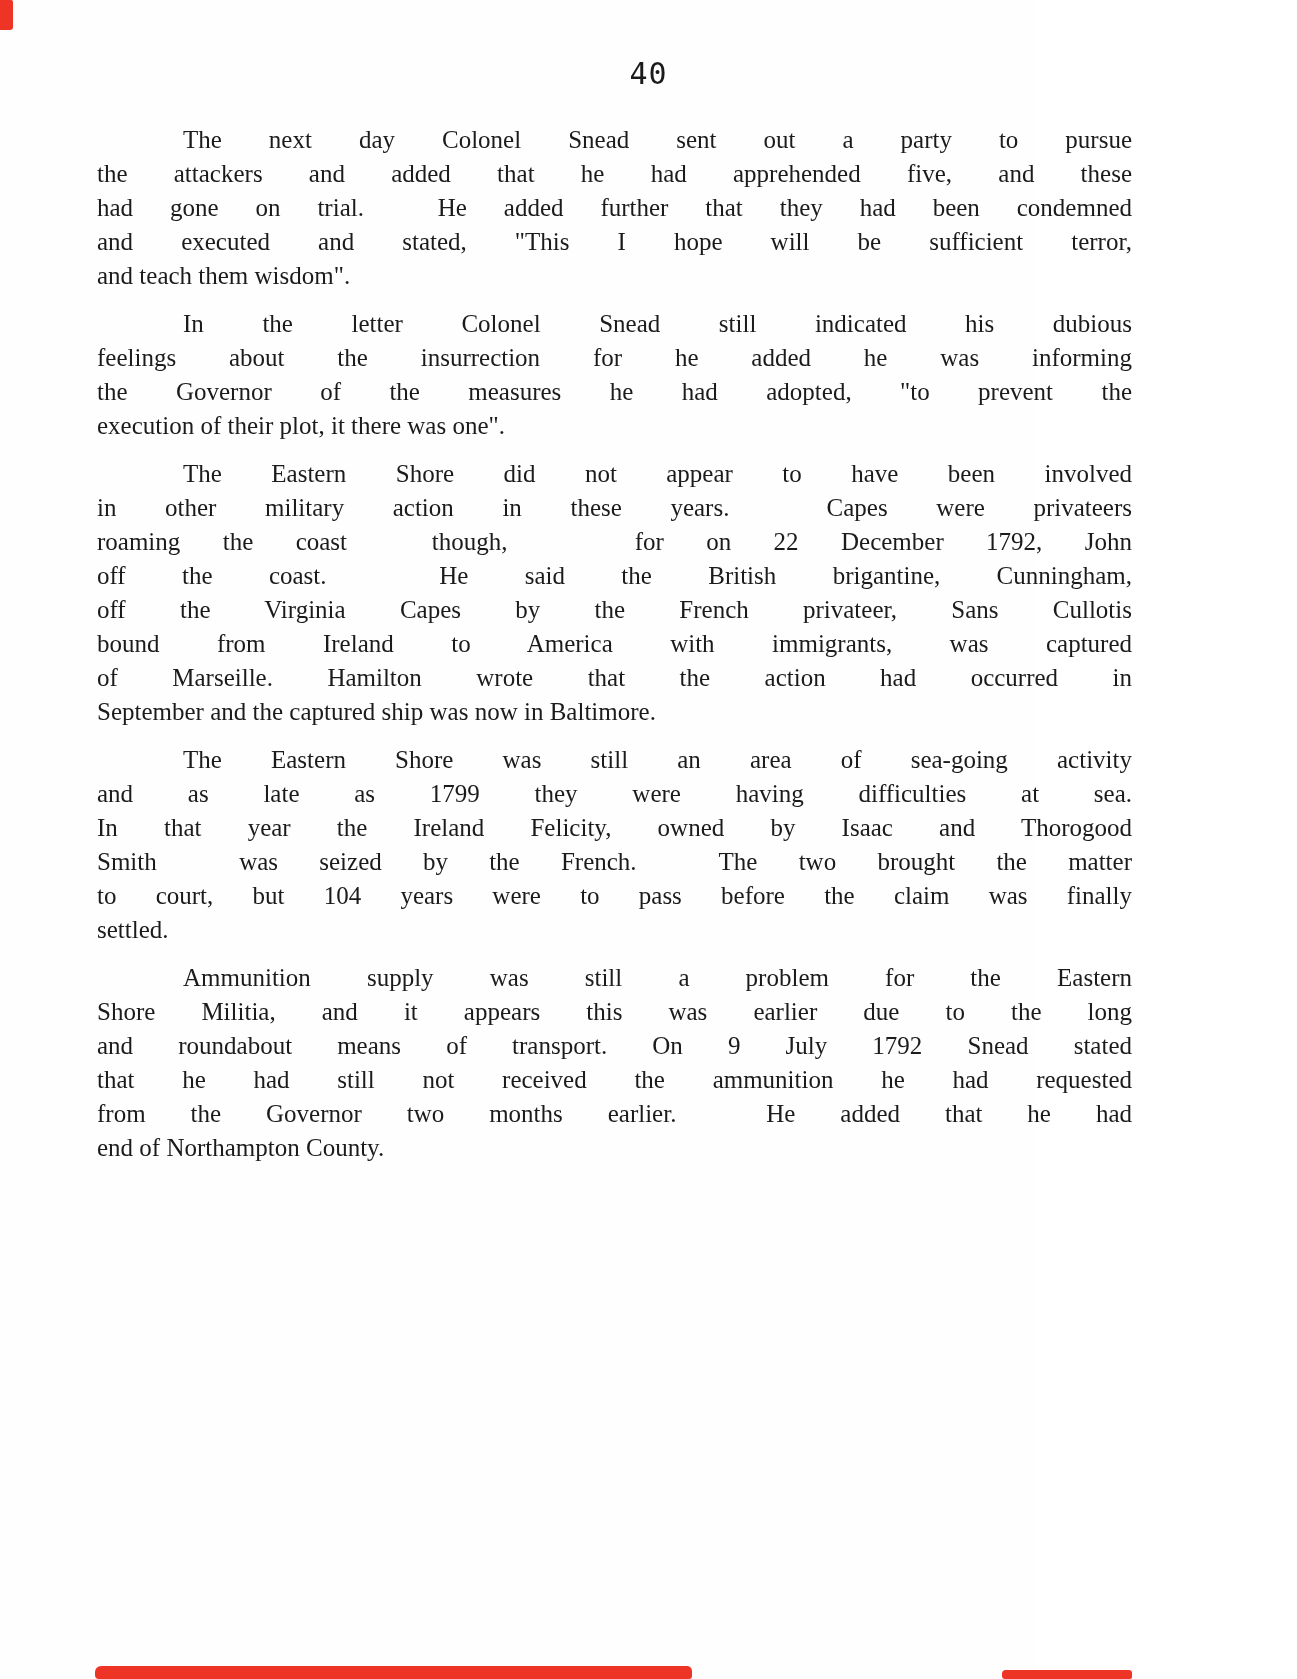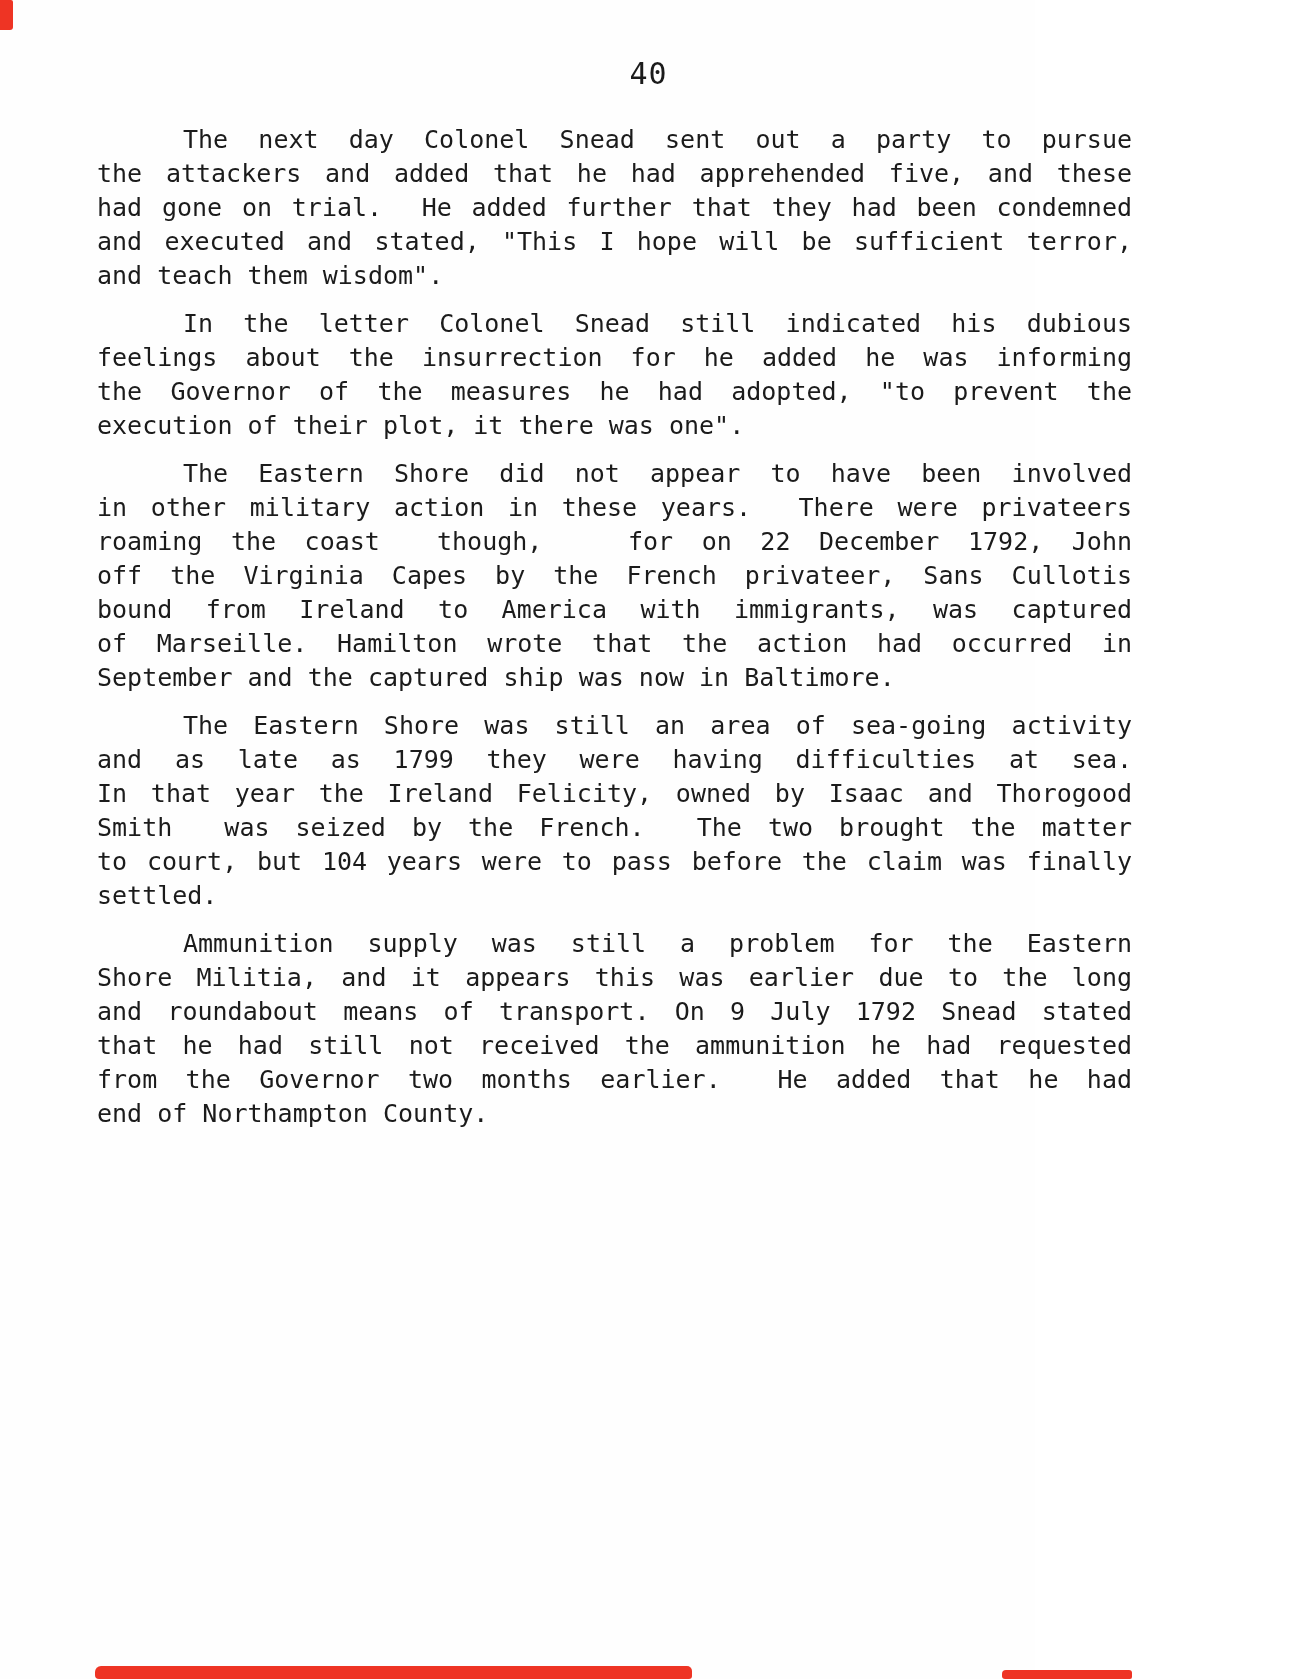--- a/index.html
+++ b/index.html
@@ -42,20 +42,21 @@
   }
   .para {
     margin: 0 0 14px 0;
     padding: 0;
   }
   .line {
     height: 34px;
     line-height: 34px;
     white-space: pre-wrap;
     overflow: hidden;
+    font-family: Liberation Serif, serif;
   }
   .just {
     text-align: justify;
     text-align-last: justify;
   }
   .indent {
     padding-left: 86px;
   }
   .last {
     text-align: left;
@@ -102,22 +103,23 @@
 
     <div class="para">
       <div class="line just indent">In the letter Colonel Snead still indicated his dubious</div>
       <div class="line just">feelings about the insurrection for he added he was informing</div>
       <div class="line just">the Governor of the measures he had adopted, "to prevent the</div>
       <div class="line last">execution of their plot, it there was one".</div>
     </div>
 
     <div class="para">
       <div class="line just indent">The Eastern Shore did not appear to have been involved</div>
-      <div class="line just">in other military action in these years.  There were privateers</div>
+      <div class="line just">in other military action in these years.  Capes were privateers</div>
       <div class="line just">roaming the coast  though,   for on 22 December 1792, John</div>
+      <div class="line just">off the coast.  He said the British brigantine, Cunningham,</div>
       <div class="line just">off the Virginia Capes by the French privateer, Sans Cullotis</div>
       <div class="line just">bound from Ireland to America with immigrants, was captured</div>
       <div class="line just">of Marseille. Hamilton wrote that the action had occurred in</div>
       <div class="line last">September and the captured ship was now in Baltimore.</div>
     </div>
 
     <div class="para">
       <div class="line just indent">The Eastern Shore was still an area of sea-going activity</div>
       <div class="line just">and as late as 1799 they were having difficulties at sea.</div>
       <div class="line just">In that year the Ireland Felicity, owned by Isaac and Thorogood</div>

